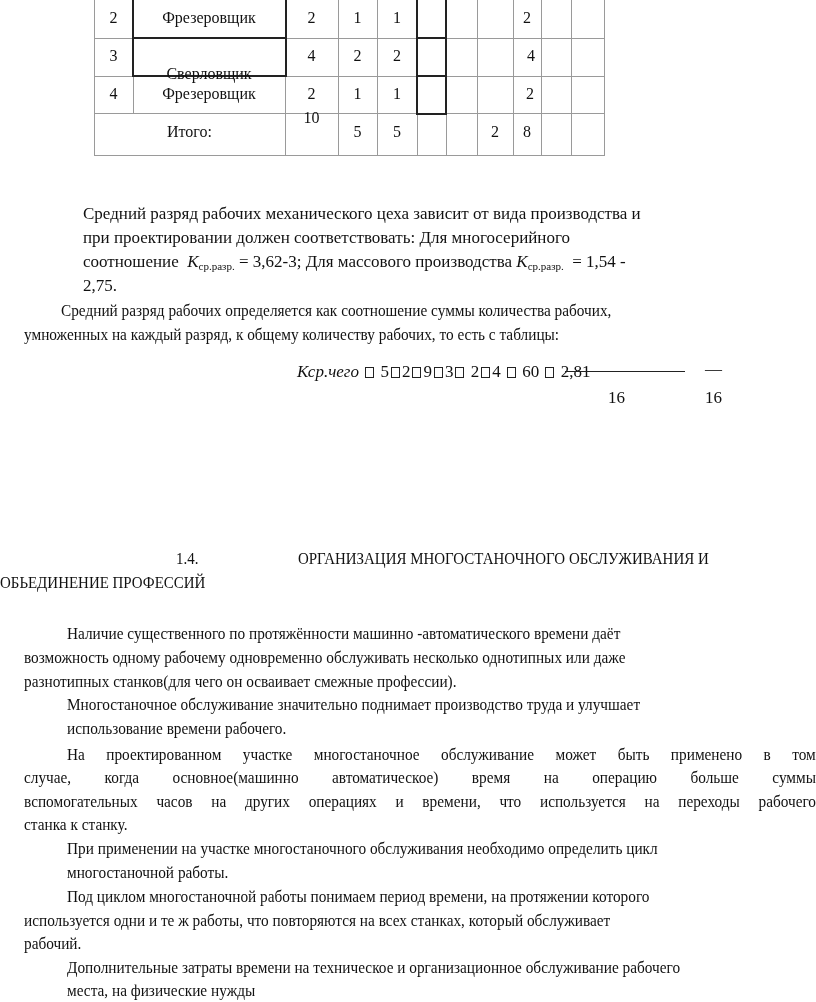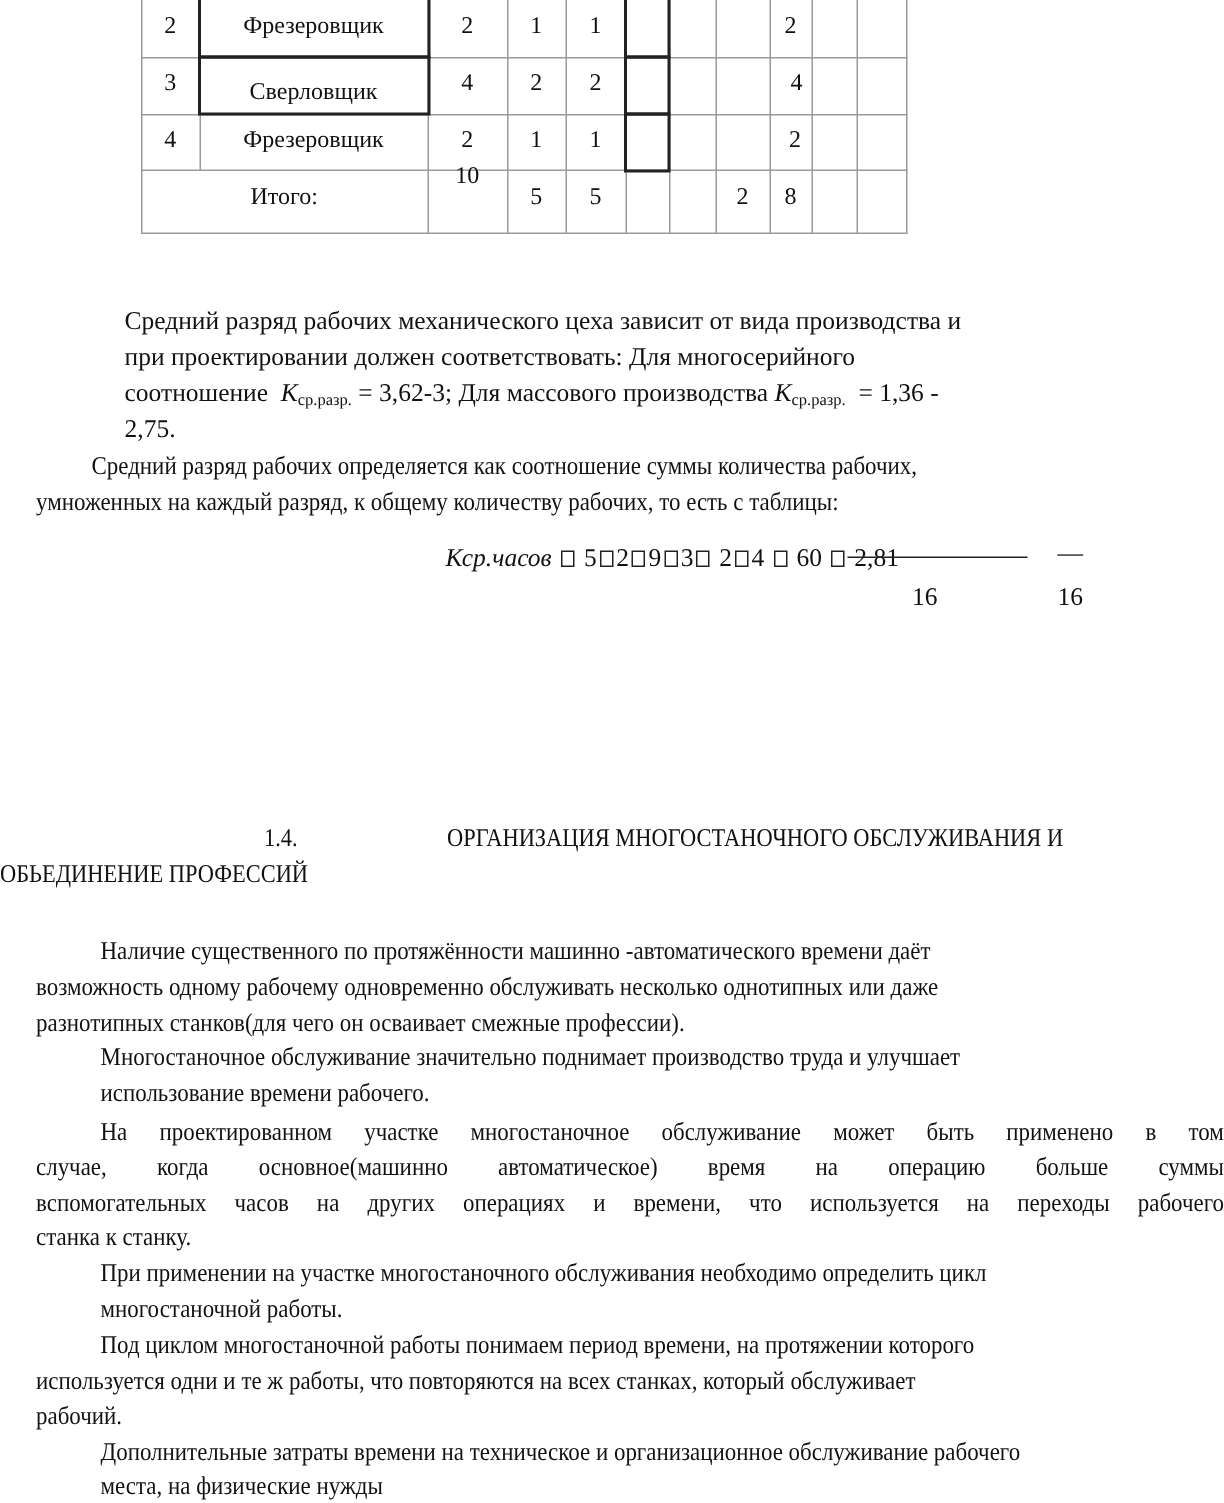--- a/index.html
+++ b/index.html
@@ -48,21 +48,21 @@
   <div class="bold-box" style="left:416px;top:75px;width:31px;height:40px"></div>
 
   <div class="cell" style="left:94px;top:8px;width:39px">2</div>
   <div class="cell" style="left:133px;top:8px;width:152px">Фрезеровщик</div>
   <div class="cell" style="left:285px;top:8px;width:53px">2</div>
   <div class="cell" style="left:338px;top:8px;width:39px">1</div>
   <div class="cell" style="left:377px;top:8px;width:40px">1</div>
   <div class="cell" style="left:513px;top:8px;width:28px">2</div>
 
   <div class="cell" style="left:94px;top:46px;width:39px">3</div>
-  <div class="cell" style="left:133px;top:52px;width:152px">Сверловщик</div>
+  <div class="cell" style="left:133px;top:64px;width:152px">Сверловщик</div>
   <div class="cell" style="left:285px;top:46px;width:53px">4</div>
   <div class="cell" style="left:338px;top:46px;width:39px">2</div>
   <div class="cell" style="left:377px;top:46px;width:40px">2</div>
   <div class="cell" style="left:517px;top:46px;width:28px">4</div>
 
   <div class="cell" style="left:94px;top:84px;width:39px">4</div>
   <div class="cell" style="left:133px;top:84px;width:152px">Фрезеровщик</div>
   <div class="cell" style="left:285px;top:84px;width:53px">2</div>
   <div class="cell" style="left:338px;top:84px;width:39px">1</div>
   <div class="cell" style="left:377px;top:84px;width:40px">1</div>
@@ -72,29 +72,29 @@
   <div class="cell" style="left:285px;top:108px;width:53px">10</div>
   <div class="cell" style="left:338px;top:122px;width:39px">5</div>
   <div class="cell" style="left:377px;top:122px;width:40px">5</div>
   <div class="cell" style="left:477px;top:122px;width:36px">2</div>
   <div class="cell" style="left:513px;top:122px;width:28px">8</div>
 </div>
 
 <div class="line" style="left:83px;top:203px">Средний разряд рабочих механического цеха зависит от вида производства и</div>
 <div class="line" style="left:83px;top:227px">при проектировании должен соответствовать: Для многосерийного</div>
 <div class="line" style="left:83px;top:251px">
-  <span>соотношение</span>&nbsp;&nbsp;<span class="it">К</span><span class="sub">ср.разр.</span><span> = 3,62-3; Для массового производства </span><span class="it">К</span><span class="sub">ср.разр.</span>&nbsp;<span> = 1,36 -</span>
+  <span>соотношение</span>&nbsp;&nbsp;<span class="it">К</span><span class="sub">ср.разр.</span><span> = 3,62-3; Для массового производства </span><span class="it">К</span><span class="sub">ср.разр.</span>&nbsp;<span> = 1,54 -</span>
 </div>
 <div class="line" style="left:83px;top:275px">2,75.</div>
 
 <div class="line cond" style="left:61px;top:300px;transform:scaleX(0.9)">Средний разряд рабочих определяется как соотношение суммы количества рабочих,</div>
 <div class="line cond" style="left:24px;top:324px;transform:scaleX(0.9)">умноженных на каждый разряд, к  общему  количеству  рабочих, то есть с таблицы:</div>
 
 <div class="line" style="left:297px;top:361px">
-  <span class="it">Кср.часов</span>
+  <span class="it">Кср.чего</span>
   <span class="glyph"></span>
   <span>5</span><span class="glyph"></span><span>2</span><span class="glyph"></span><span>9</span><span class="glyph"></span><span>3</span><span class="glyph"></span>
   <span>2</span><span class="glyph"></span><span>4</span>
   <span class="glyph"></span>
   <span>60</span>
   <span class="glyph"></span>
   <span>2,81</span>
 </div>
 <div class="hl" style="left:565px;top:371px;width:120px;background:#222"></div>
 <div class="line" style="left:705px;top:358px">—</div>

